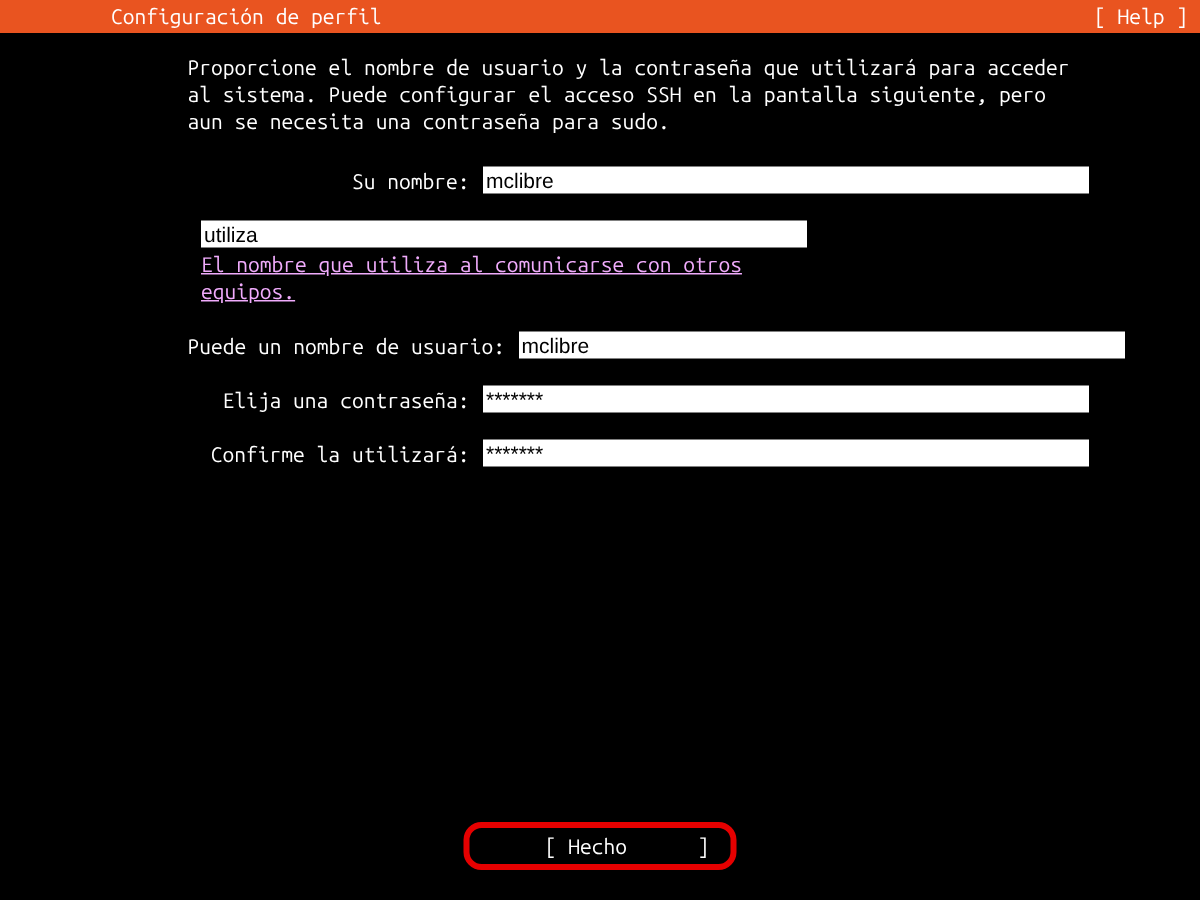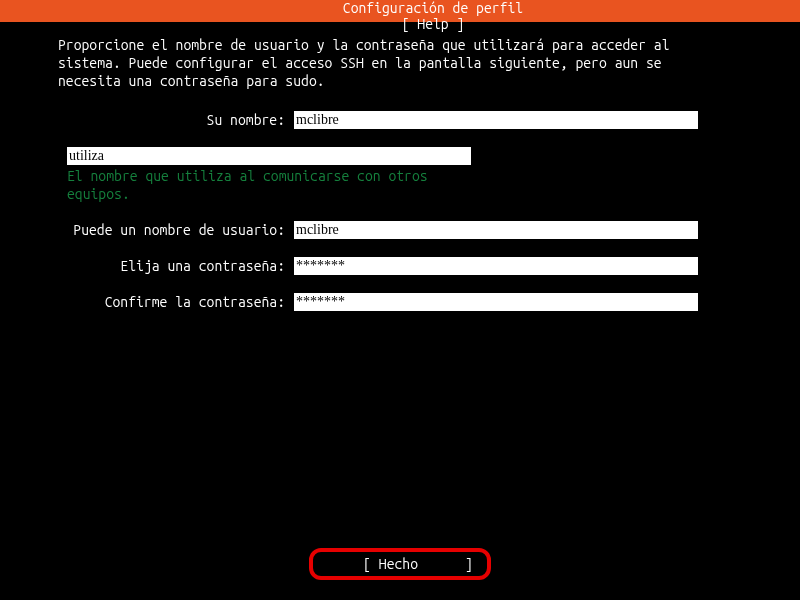--- a/index.html
+++ b/index.html
@@ -18,70 +18,71 @@
       position: relative;
     }
     .header {
       background: #e95420;
       color: #fff;
       height: 22px;
       display: flex;
       justify-content: space-between;
       align-items: center;
       padding: 0 8px 0 74px;
-      flex-direction: column;
     }
     .header-title {
       white-space: pre;
     }
     .header-help {
       white-space: pre;
     }
     .content {
-      padding: 14px 74px 0 58px;
+      padding: 14px 74px 0 89px;
+      margin-left: 36px;
     }
     .description {
       color: #fff;
       line-height: 1.3;
       margin-bottom: 20px;
     }
     .form-row {
       display: flex;
-      align-items: center;
+      align-items: flex-end;
       margin-bottom: 0;
     }
     .form-label {
       width: 227px;
       text-align: right;
       color: #fff;
       padding-right: 0;
       white-space: pre;
       padding-top: 1px;
     }
     .form-input-wrap {
       flex: 1;
       margin-left: 9px;
     }
     .form-input {
       width: 404px;
       background: #fff;
       color: #000;
       border: none;
-      font-family: Liberation Serif, serif;
+      font-family: Liberation Sans, sans-serif;
       font-size: inherit;
       padding: 1px 2px;
       height: 18px;
       display: flex;
       align-items: center;
     }
     .form-hint {
-      color: #15803d;
+      color: #f0abfc;
       padding-top: 2px;
       width: 404px;
       line-height: 1.3;
+      text-decoration: underline;
     }
     .spacer {
       height: 18px;
     }
     .footer {
       position: absolute;
       bottom: 20px;
       left: 0;
       right: 0;
       display: flex;
@@ -143,21 +144,21 @@
   <div class="form-row">
     <div class="form-label">Elija una contraseña:</div>
     <div class="form-input-wrap">
       <div class="form-input">*******</div>
     </div>
   </div>
 
   <div class="spacer"></div>
 
   <div class="form-row">
-    <div class="form-label">Confirme la contraseña:</div>
+    <div class="form-label">Confirme la utilizará:</div>
     <div class="form-input-wrap">
       <div class="form-input">*******</div>
     </div>
   </div>
 </div>
 
 <div class="footer">
   <div class="done-button-wrap">
     <span class="done-button">[ Hecho      ]</span>
   </div>

